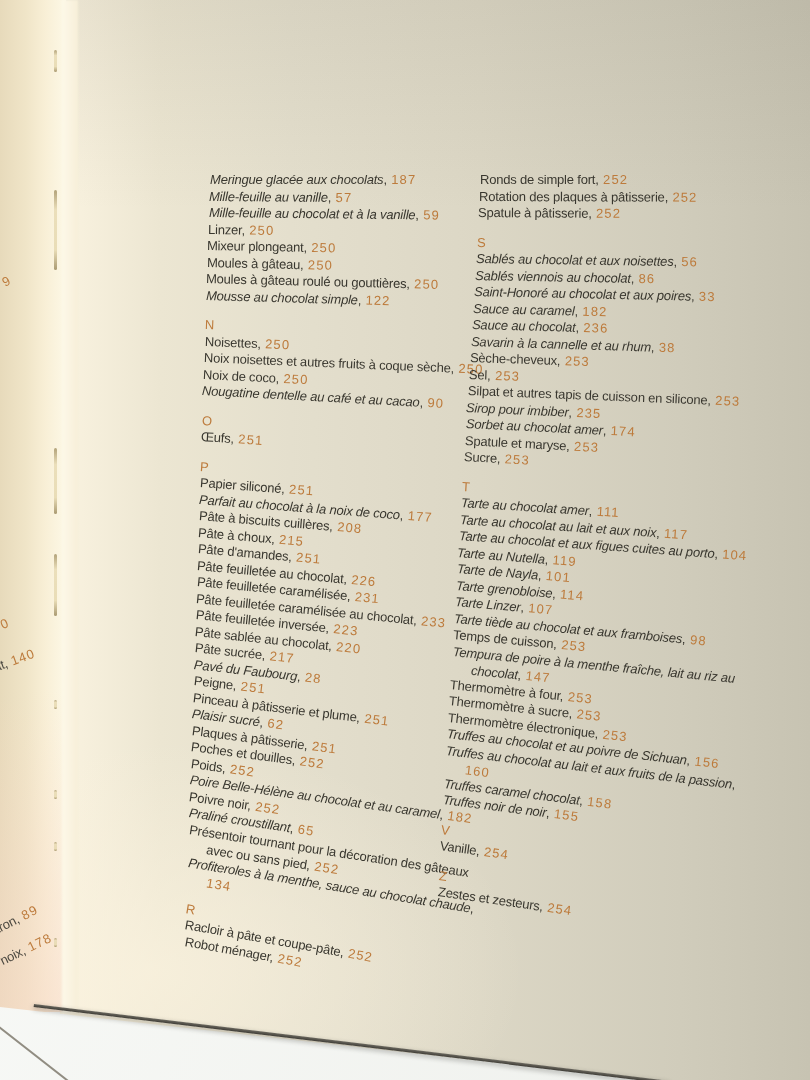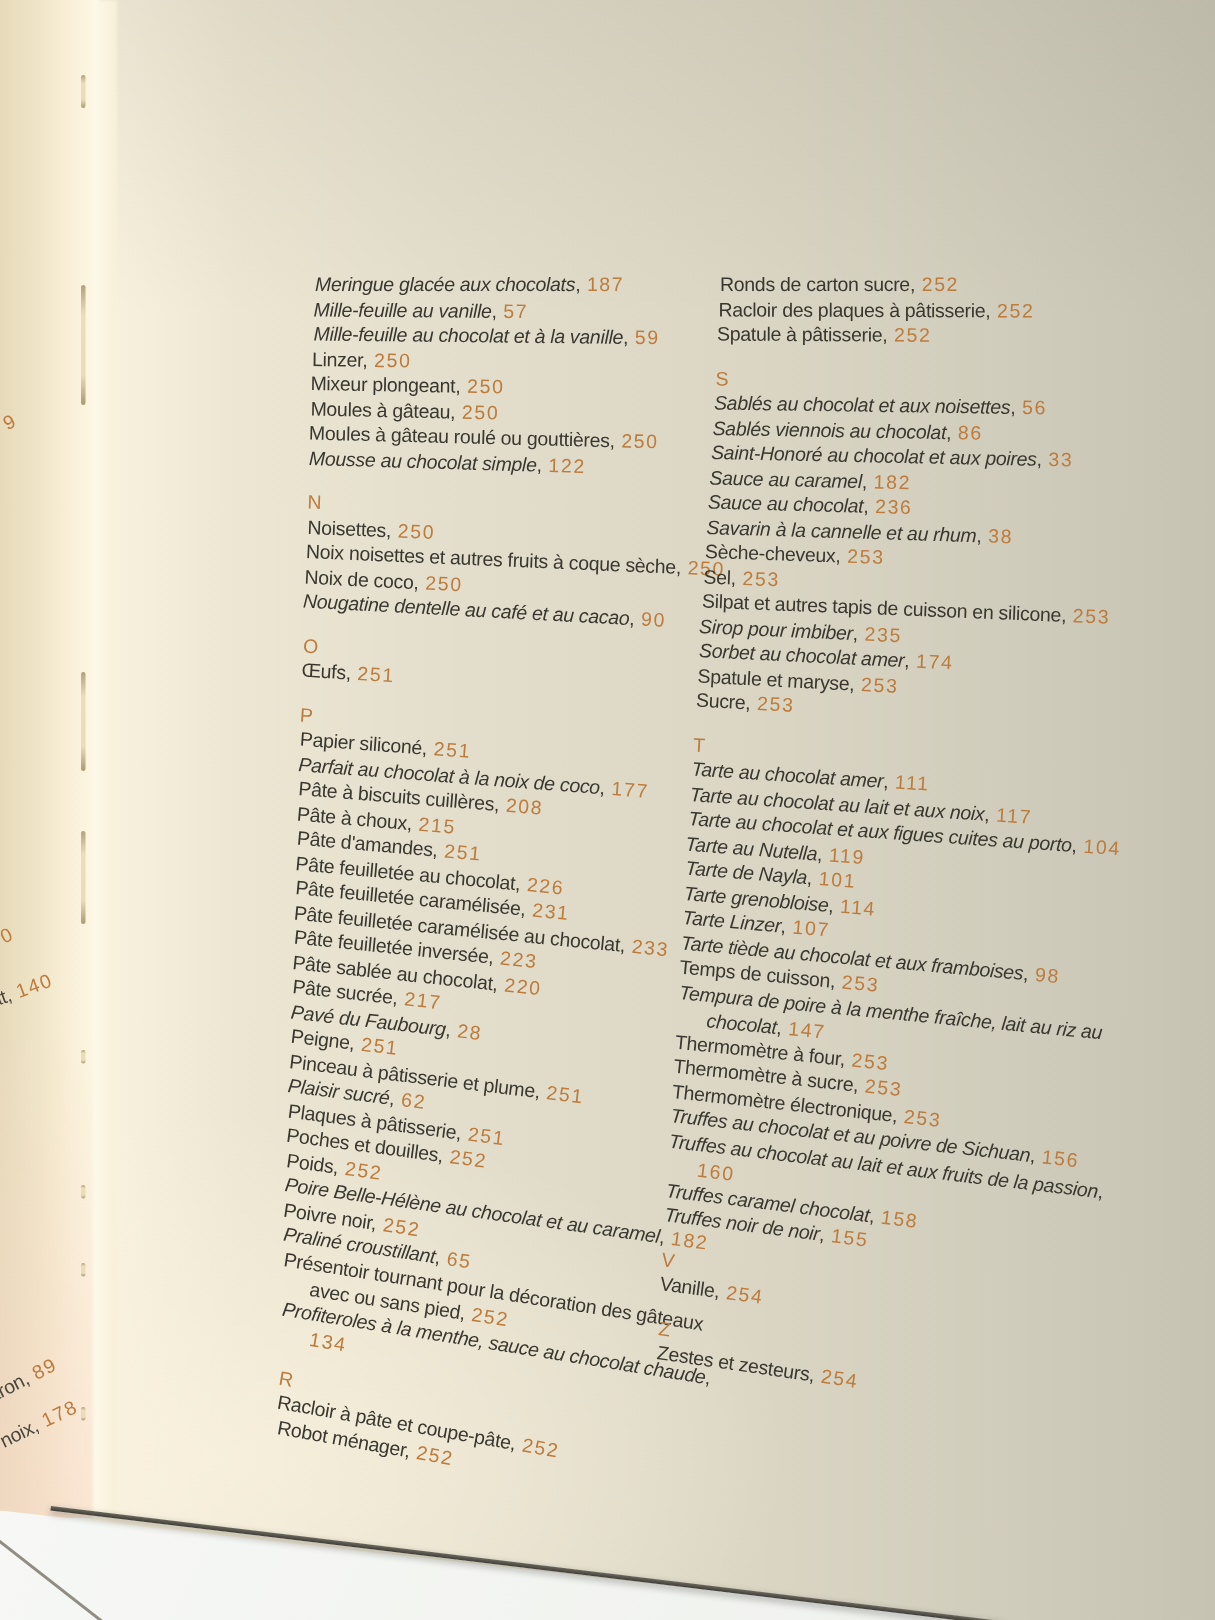--- a/index.html
+++ b/index.html
@@ -22,21 +22,21 @@
 
   
   .right-page{position:absolute;left:60px;top:0;right:0;height:1080px;
     background:
       linear-gradient(to bottom, rgba(110,105,88,0.10), rgba(0,0,0,0) 210px),
       radial-gradient(ellipse 520px 320px at 12% 90%, rgba(250,242,222,0.75), rgba(0,0,0,0) 72%),
       linear-gradient(to right,#faf3e0 0px,#ece6d2 100px,#e4dfcd 230px,#dcd7c5 420px,#d0ccbb 620px,#c7c3b2 100%);
   }
 
   
-  .col{position:absolute;top:182px;width:280px;font-size:13px;line-height:16.5px;
+  .col{position:absolute;top:172px;width:280px;font-size:13px;line-height:16.5px;
        letter-spacing:-0.2px;color:#39372f;}
   #col-left{left:150px;}
   #col-right{left:420px;width:272px;}
   .section + .section{margin-top:13px;}
   .letter{color:#bd7b3c;transform-origin:0 50%;}
   .entry{padding-left:20px;text-indent:-20px;transform-origin:0 50%;}
   .entry.it .t{font-style:italic;}
   .n{color:#bd7b3c;letter-spacing:1.1px;margin-left:1px;}
   .cm{color:#39372f;}
 
@@ -105,22 +105,22 @@
           <div class="entry it" style="transform: rotate(9.17deg); margin-left: -22.7px;"><span class="t">Profiteroles à la menthe, sauce au chocolat chaude</span><span class="cm">, </span><span class="n">134</span></div>
         </div>
         <div class="section">
           <div class="letter" style="transform: rotate(9.73deg); margin-left: -24.1px;">R</div>
           <div class="entry" style="transform: rotate(9.94deg); margin-left: -24.6px;"><span class="t">Racloir à pâte et coupe-pâte</span><span class="cm">, </span><span class="n">252</span></div>
           <div class="entry" style="transform: rotate(10.15deg); margin-left: -25.1px;"><span class="t">Robot ménager</span><span class="cm">, </span><span class="n">252</span></div>
         </div>
       </div>
     <div class="col" id="col-right">
         <div class="section">
-          <div class="entry" style="transform: rotate(0deg); margin-left: 0px;"><span class="t">Ronds de carton sucre</span><span class="cm">, </span><span class="n">252</span></div>
-          <div class="entry" style="transform: rotate(0.18deg); margin-left: -0.9px;"><span class="t">Racloir des plaques à pâtisserie</span><span class="cm">, </span><span class="n">252</span></div>
+          <div class="entry" style="transform: rotate(0deg); margin-left: 0px;"><span class="t">Ronds de simple fort</span><span class="cm">, </span><span class="n">252</span></div>
+          <div class="entry" style="transform: rotate(0.18deg); margin-left: -0.9px;"><span class="t">Rotation des plaques à pâtisserie</span><span class="cm">, </span><span class="n">252</span></div>
           <div class="entry" style="transform: rotate(0.36deg); margin-left: -1.9px;"><span class="t">Spatule à pâtisserie</span><span class="cm">, </span><span class="n">252</span></div>
         </div>
         <div class="section">
           <div class="letter" style="transform: rotate(0.66deg); margin-left: -3.4px;">S</div>
           <div class="entry it" style="transform: rotate(0.84deg); margin-left: -4.4px;"><span class="t">Sablés au chocolat et aux noisettes</span><span class="cm">, </span><span class="n">56</span></div>
           <div class="entry it" style="transform: rotate(1.02deg); margin-left: -5.3px;"><span class="t">Sablés viennois au chocolat</span><span class="cm">, </span><span class="n">86</span></div>
           <div class="entry it" style="transform: rotate(1.2deg); margin-left: -6.2px;"><span class="t">Saint-Honoré au chocolat et aux poires</span><span class="cm">, </span><span class="n">33</span></div>
           <div class="entry it" style="transform: rotate(1.38deg); margin-left: -7.1px;"><span class="t">Sauce au caramel</span><span class="cm">, </span><span class="n">182</span></div>
           <div class="entry it" style="transform: rotate(1.56deg); margin-left: -8.1px;"><span class="t">Sauce au chocolat</span><span class="cm">, </span><span class="n">236</span></div>
           <div class="entry it" style="transform: rotate(1.74deg); margin-left: -9px;"><span class="t">Savarin à la cannelle et au rhum</span><span class="cm">, </span><span class="n">38</span></div>

